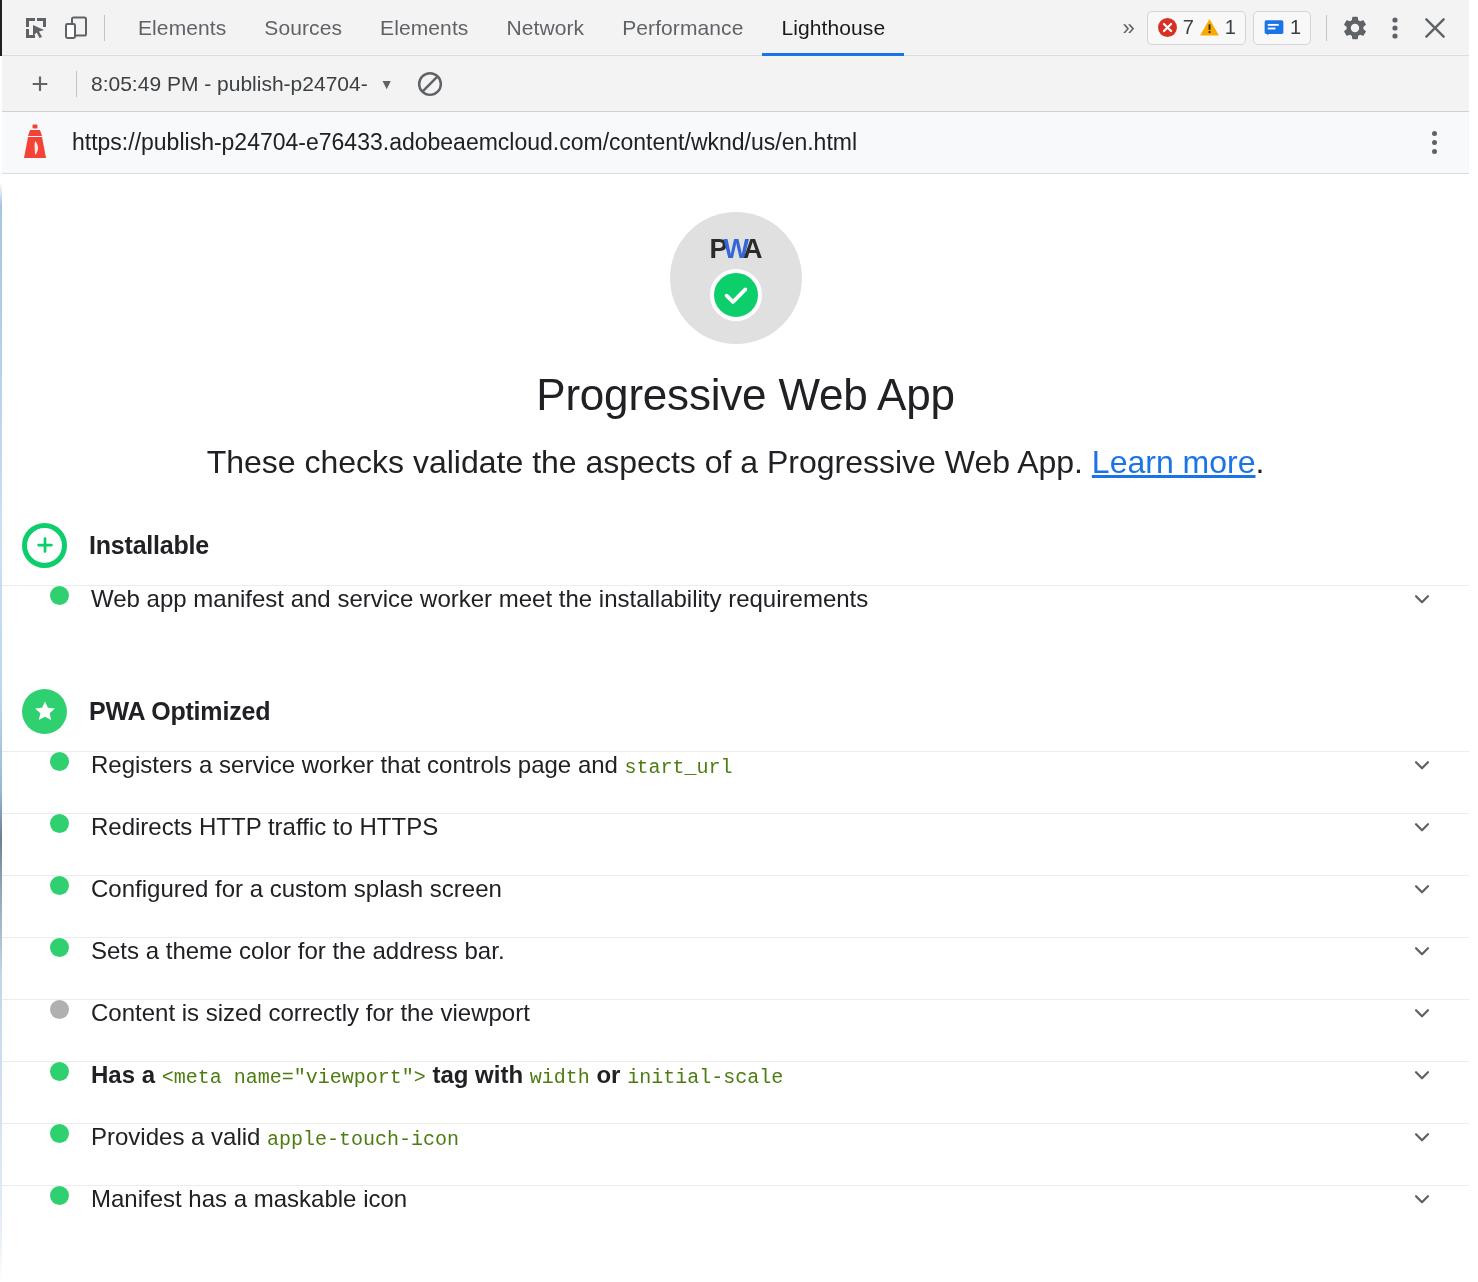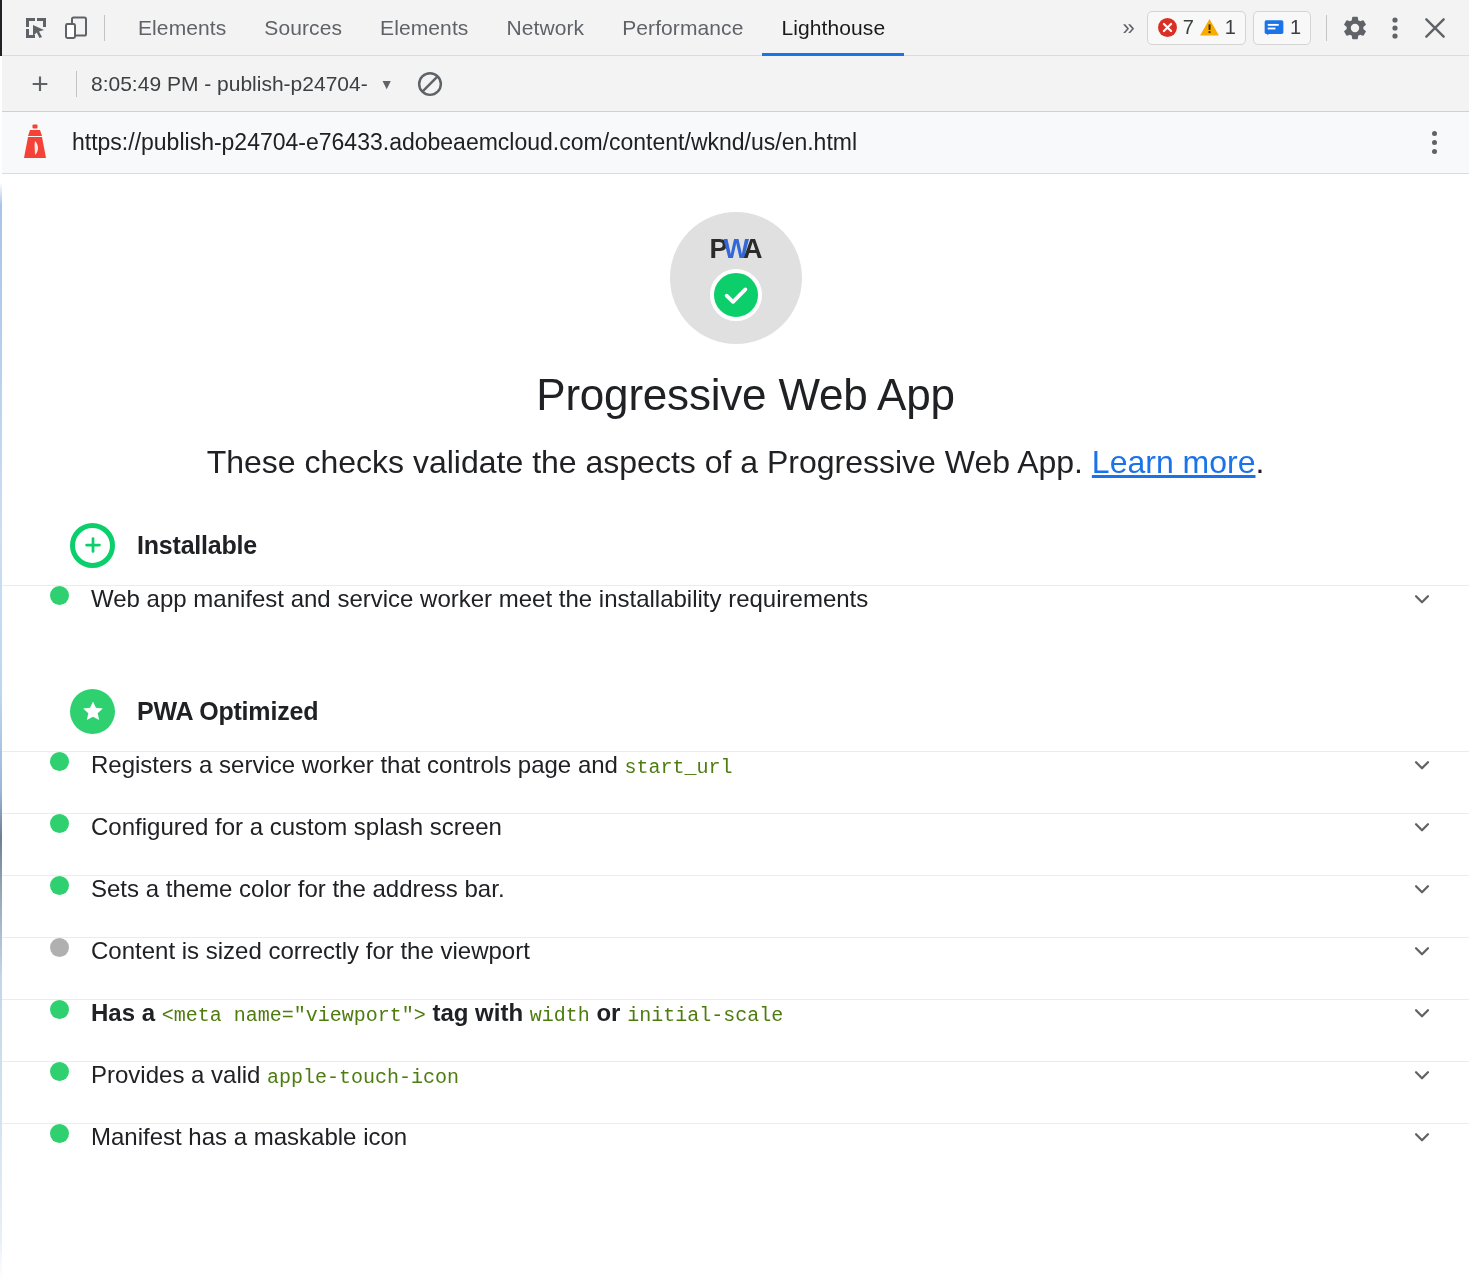--- a/index.html
+++ b/index.html
@@ -125,21 +125,21 @@
   }
   .report-desc {
     text-align: center; font-size: 32px; color: #202124;
     margin-top: 24px;
   }
   .report-desc a { color: #1a73e8; text-decoration: underline; }
 
   .section { margin-top: 38px; }
   .section-head {
     display: flex; align-items: center; gap: 22px;
-    padding: 0 68px; height: 52px;
+    padding: 0 20px; height: 52px;
   }
   .sec-badge {
     width: 45px; height: 45px; border-radius: 50%;
     display: flex; align-items: center; justify-content: center; flex: 0 0 auto;
   }
   .sec-badge.ring { border: 5px solid #0cce6b; background: #fff; }
   .sec-badge.solid { background: #2fd070; }
   .sec-title { font-size: 25px; font-weight: bold; color: #202124; letter-spacing: -.2px;}
 
   .audit-list { margin-top: 14px; }
@@ -363,20 +363,29 @@
         <div class="audit-row">
           <span class="audit-dot"></span>
           <span class="audit-text"><span>Registers a service worker that controls page and </span><code>start_url</code></span>
           <span class="row-chevron">
             <svg width="26" height="26" viewBox="0 0 24 24">
                 <path d="M6.5 9.5 L12 15 L17.5 9.5" stroke="#5f6368" stroke-width="2.1" fill="none" stroke-linecap="round" stroke-linejoin="round"></path>
               </svg>
           </span>
         </div>
 
+        <div class="audit-row">
+          <span class="audit-dot"></span>
+          <span class="audit-text"><span>Redirects HTTP traffic to HTTPS</span></span>
+          <span class="row-chevron">
+            <svg width="26" height="26" viewBox="0 0 24 24">
+                <path d="M6.5 9.5 L12 15 L17.5 9.5" stroke="#5f6368" stroke-width="2.1" fill="none" stroke-linecap="round" stroke-linejoin="round"></path>
+              </svg>
+          </span>
+        </div>
 
         <div class="audit-row">
           <span class="audit-dot"></span>
           <span class="audit-text"><span>Configured for a custom splash screen</span></span>
           <span class="row-chevron">
             <svg width="26" height="26" viewBox="0 0 24 24">
                 <path d="M6.5 9.5 L12 15 L17.5 9.5" stroke="#5f6368" stroke-width="2.1" fill="none" stroke-linecap="round" stroke-linejoin="round"></path>
               </svg>
           </span>
         </div>

